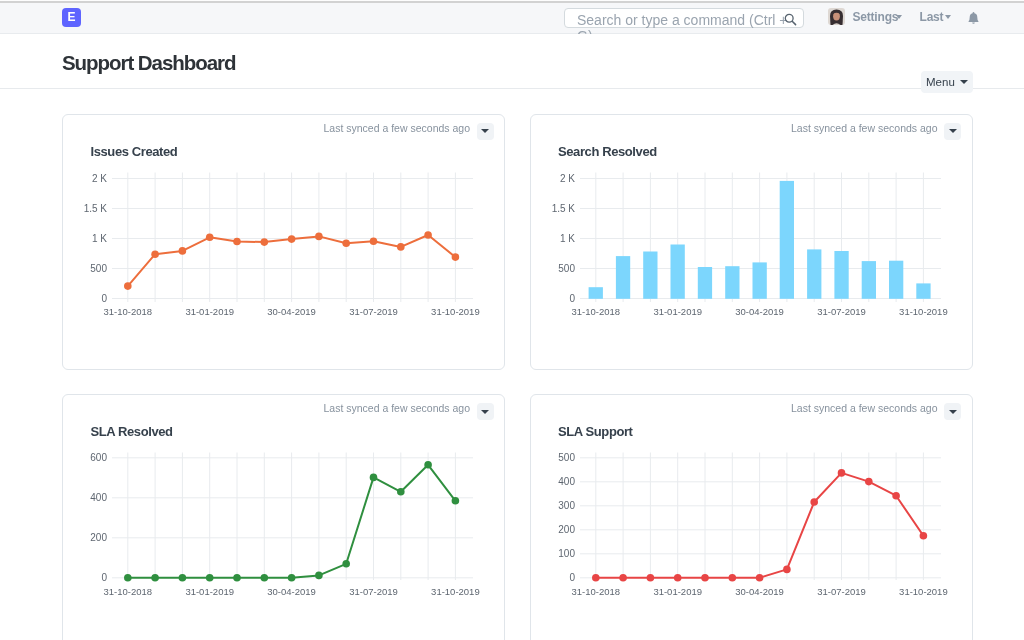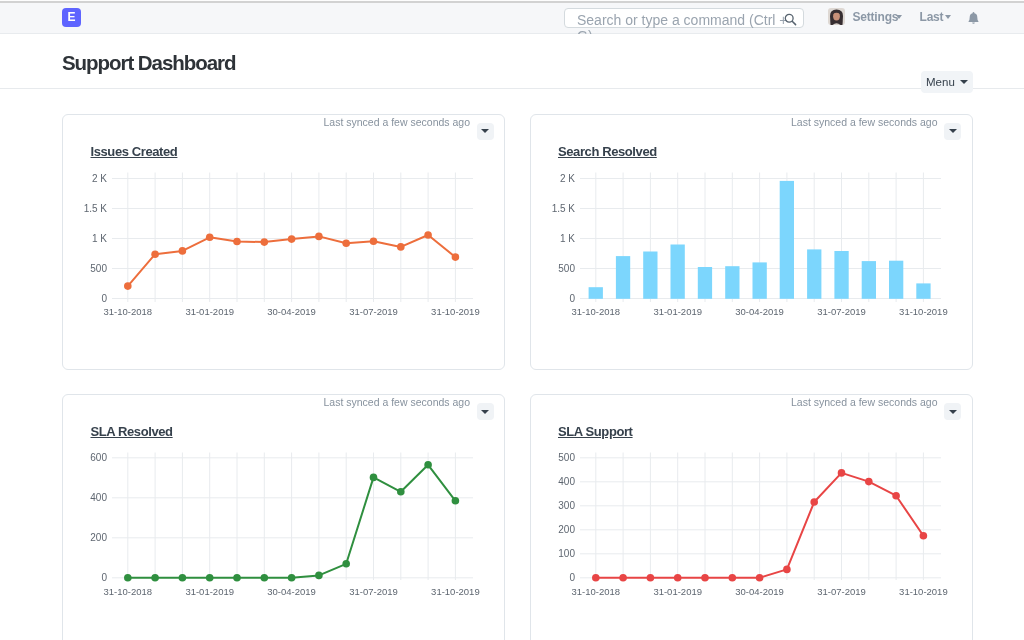--- a/index.html
+++ b/index.html
@@ -23,24 +23,24 @@
 #phead { position:absolute; left:0; top:34px; width:1024px; height:54.5px; background:#fff;
   border-bottom:1px solid #e7eaed; }
 #ptitle { position:absolute; left:62px; top:17px; font-size:20.5px; font-weight:bold; 
   color:#2e3338; letter-spacing:-1.05px; }
 #menubtn { position:absolute; left:921px; top:16.5px; width:52px; height:22px; background:#f1f4f7;
   border-radius:4px; font-size:11.5px; color:#36414c; text-align:center; line-height:22px;margin-top:20px; }
 
 .card { position:absolute; width:443px; height:256px; background:#fff;
   border:1px solid #e0e5ea; border-radius:6px; }
 .card .ch { position:absolute; left:-1px; top:-1px; }
-.sync { position:absolute; top:1px; right:34px; font-size:10.5px; color:#87929e; }
+.sync { position:absolute; top:7px; right:34px; font-size:10.5px; color:#87929e; }
 .dd { position:absolute; top:8px; right:10.5px; width:17px; height:17px; background:#f0f3f6;
   border-radius:4px; text-align:center; line-height:15px; }
-.ctitle { position:absolute; left:27.5px; top:29px; font-size:13px; font-weight:bold; letter-spacing:-0.4px; color:#36414c;text-decoration:underline; }
+.ctitle { position:absolute; left:27.5px; top:29px; font-size:13px; font-weight:bold; letter-spacing:-0.4px; color:#36414c; }
 .yl { font-size:10px; fill:#5e6670; font-family:"Liberation Sans",sans-serif; }
 .xl { font-size:9.5px; fill:#5e6670; font-family:"Liberation Sans",sans-serif; }
 </style></head>
 <body>
 <div id="topline1"></div>
 <div id="topline2"></div>
 <div id="navbar">
   <div id="logo">E</div>
   <div id="search">
       <span class="ph">Search or type a command (Ctrl + G)</span>

